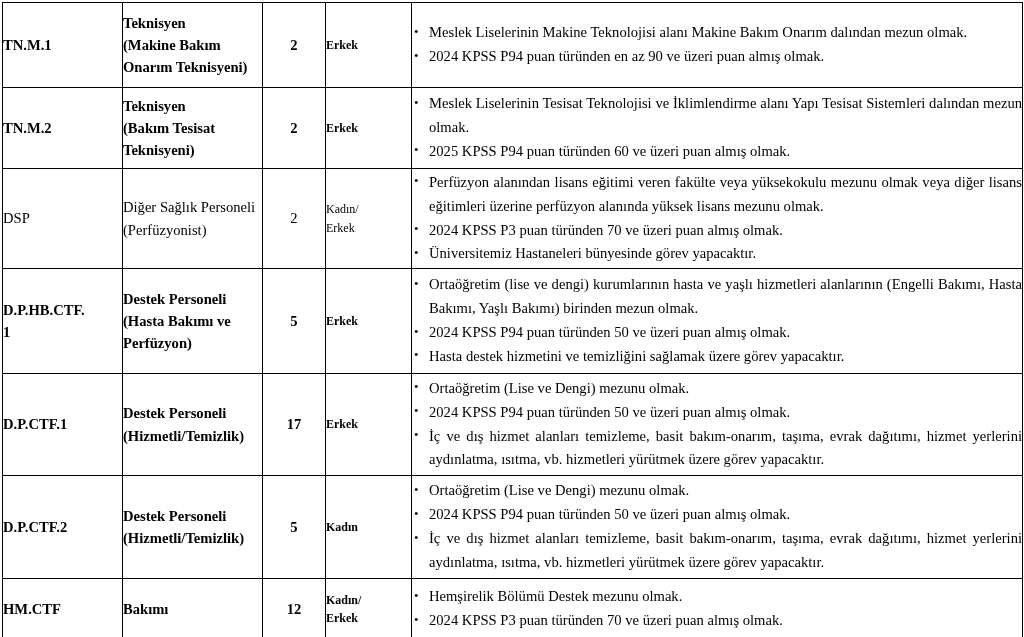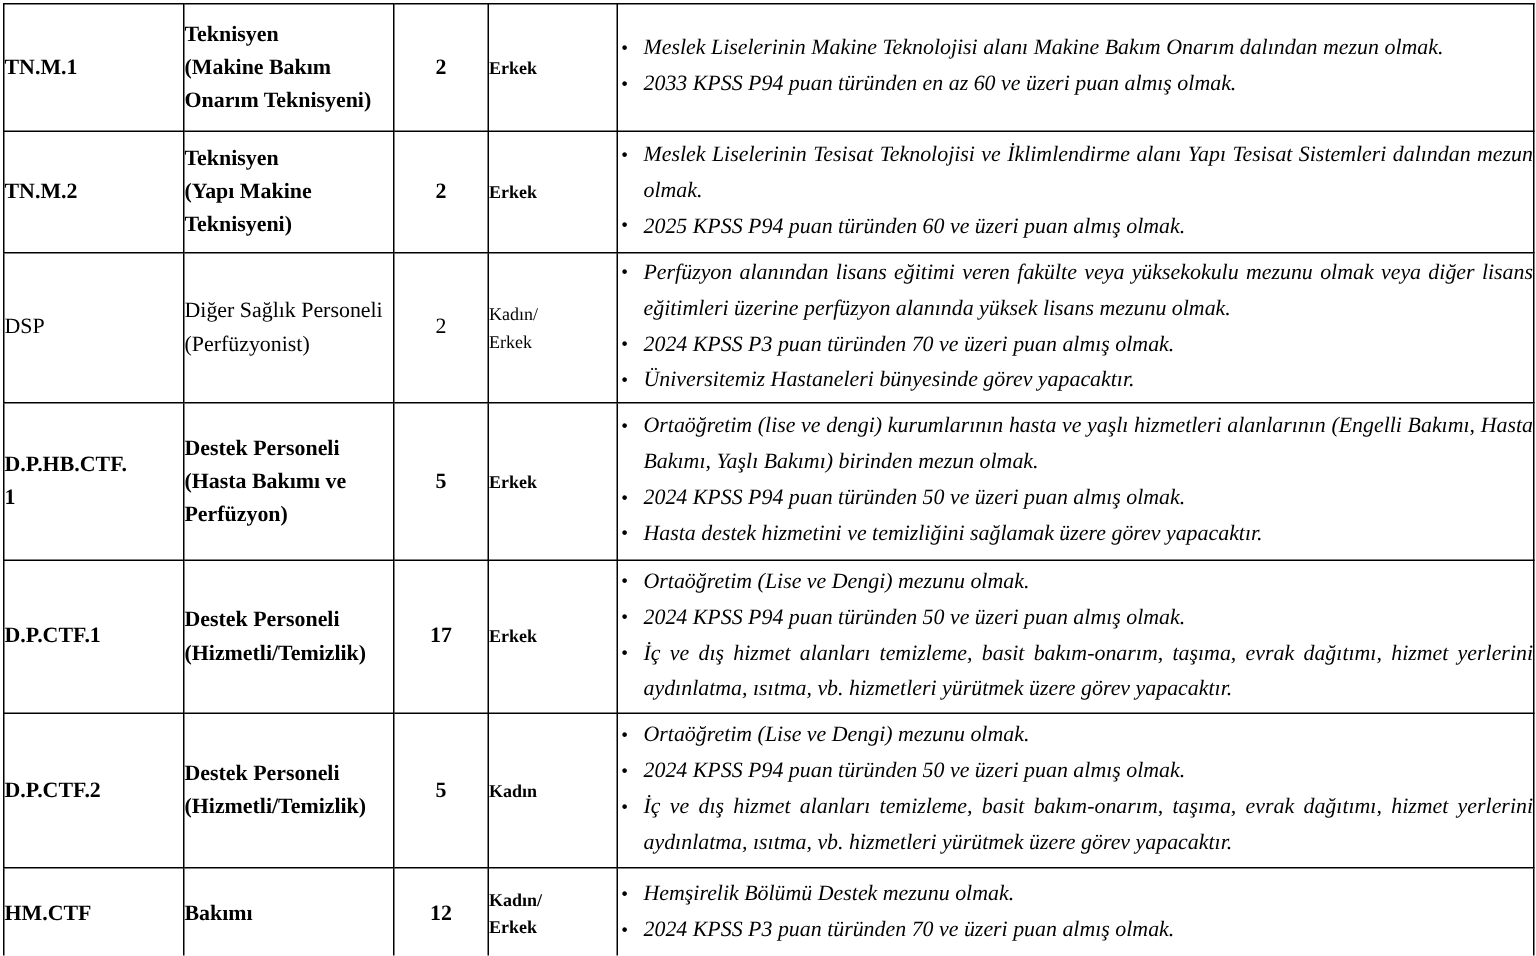--- a/index.html
+++ b/index.html
@@ -70,21 +70,20 @@
 
   .cell-req {
     padding: 3px 4px 3px 5px;
     vertical-align: middle;
   }
 
   ul.req-list {
     list-style: none;
     margin: 0;
     padding: 0;
-    font-style: italic;
   }
   ul.req-list li {
     position: relative;
     padding-left: 17px;
     font-size: 14.6px;
     line-height: 1.64;
     text-align: justify;
     text-justify: inter-word;
     margin: 0;
   }
@@ -121,31 +120,31 @@
             <span class="line-brk">(Makine Bakım</span>
             <span class="line-brk">Onarım Teknisyeni)</span>
           </td>
           <td class="cell-count bold">2</td>
           <td class="cell-gender bold">
             <span class="line-brk">Erkek</span>
           </td>
           <td class="cell-req">
             <ul class="req-list">
               <li>Meslek Liselerinin Makine Teknolojisi alanı Makine Bakım Onarım dalından mezun olmak.</li>
-              <li>2033 KPSS P94 puan türünden en az 60 ve üzeri puan almış olmak.</li>
+              <li>2024 KPSS P94 puan türünden en az 90 ve üzeri puan almış olmak.</li>
             </ul>
           </td>
         </tr>
         <tr style="height: 81px;">
           <td class="cell-center bold">
             <span class="line-brk">TN.M.2</span>
           </td>
           <td class="cell-center bold">
             <span class="line-brk">Teknisyen</span>
-            <span class="line-brk">(Yapı Makine</span>
+            <span class="line-brk">(Bakım Tesisat</span>
             <span class="line-brk">Teknisyeni)</span>
           </td>
           <td class="cell-count bold">2</td>
           <td class="cell-gender bold">
             <span class="line-brk">Erkek</span>
           </td>
           <td class="cell-req">
             <ul class="req-list">
               <li>Meslek Liselerinin Tesisat Teknolojisi ve İklimlendirme alanı Yapı Tesisat Sistemleri dalından mezun olmak.</li>
               <li>2025 KPSS P94 puan türünden 60 ve üzeri puan almış olmak.</li>

